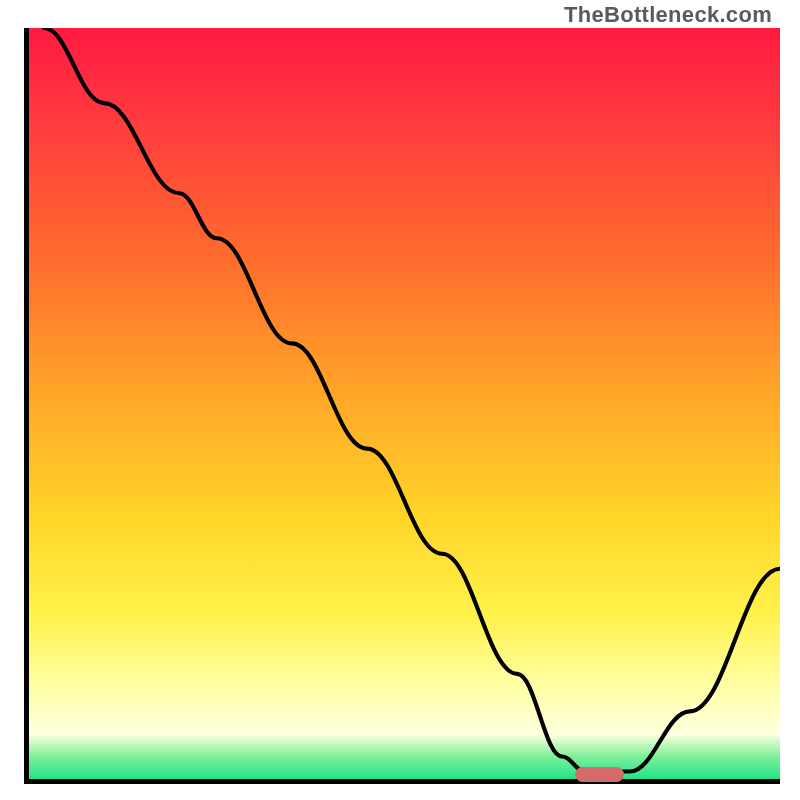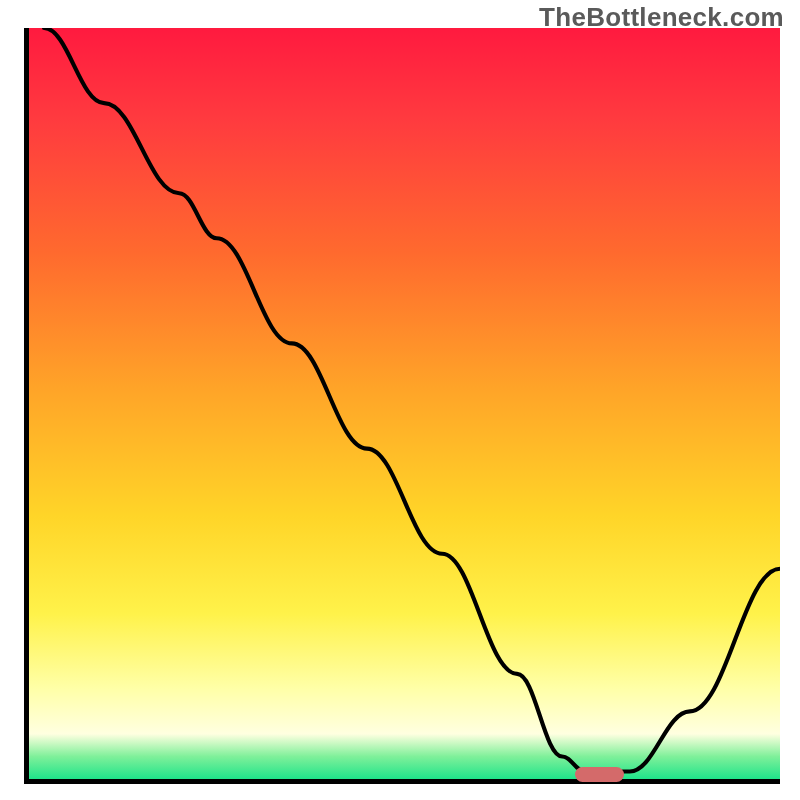--- a/index.html
+++ b/index.html
@@ -6,22 +6,22 @@
   body {
     width: 800px;
     height: 800px;
     background: #ffffff;
     position: relative;
     font-family: Arial, sans-serif;
   }
   .watermark {
     position: absolute;
     top: 2px;
-    right: 16px;
-    font-size: 26px;
+    right: 28px;
+    font-size: 22px;
     font-weight: bold;
     color: #5a5a5a;
     letter-spacing: 0.3px;
   }
   .plot-area {
     position: absolute;
     left: 24px;
     top: 28px;
     width: 756px;
     height: 756px;

